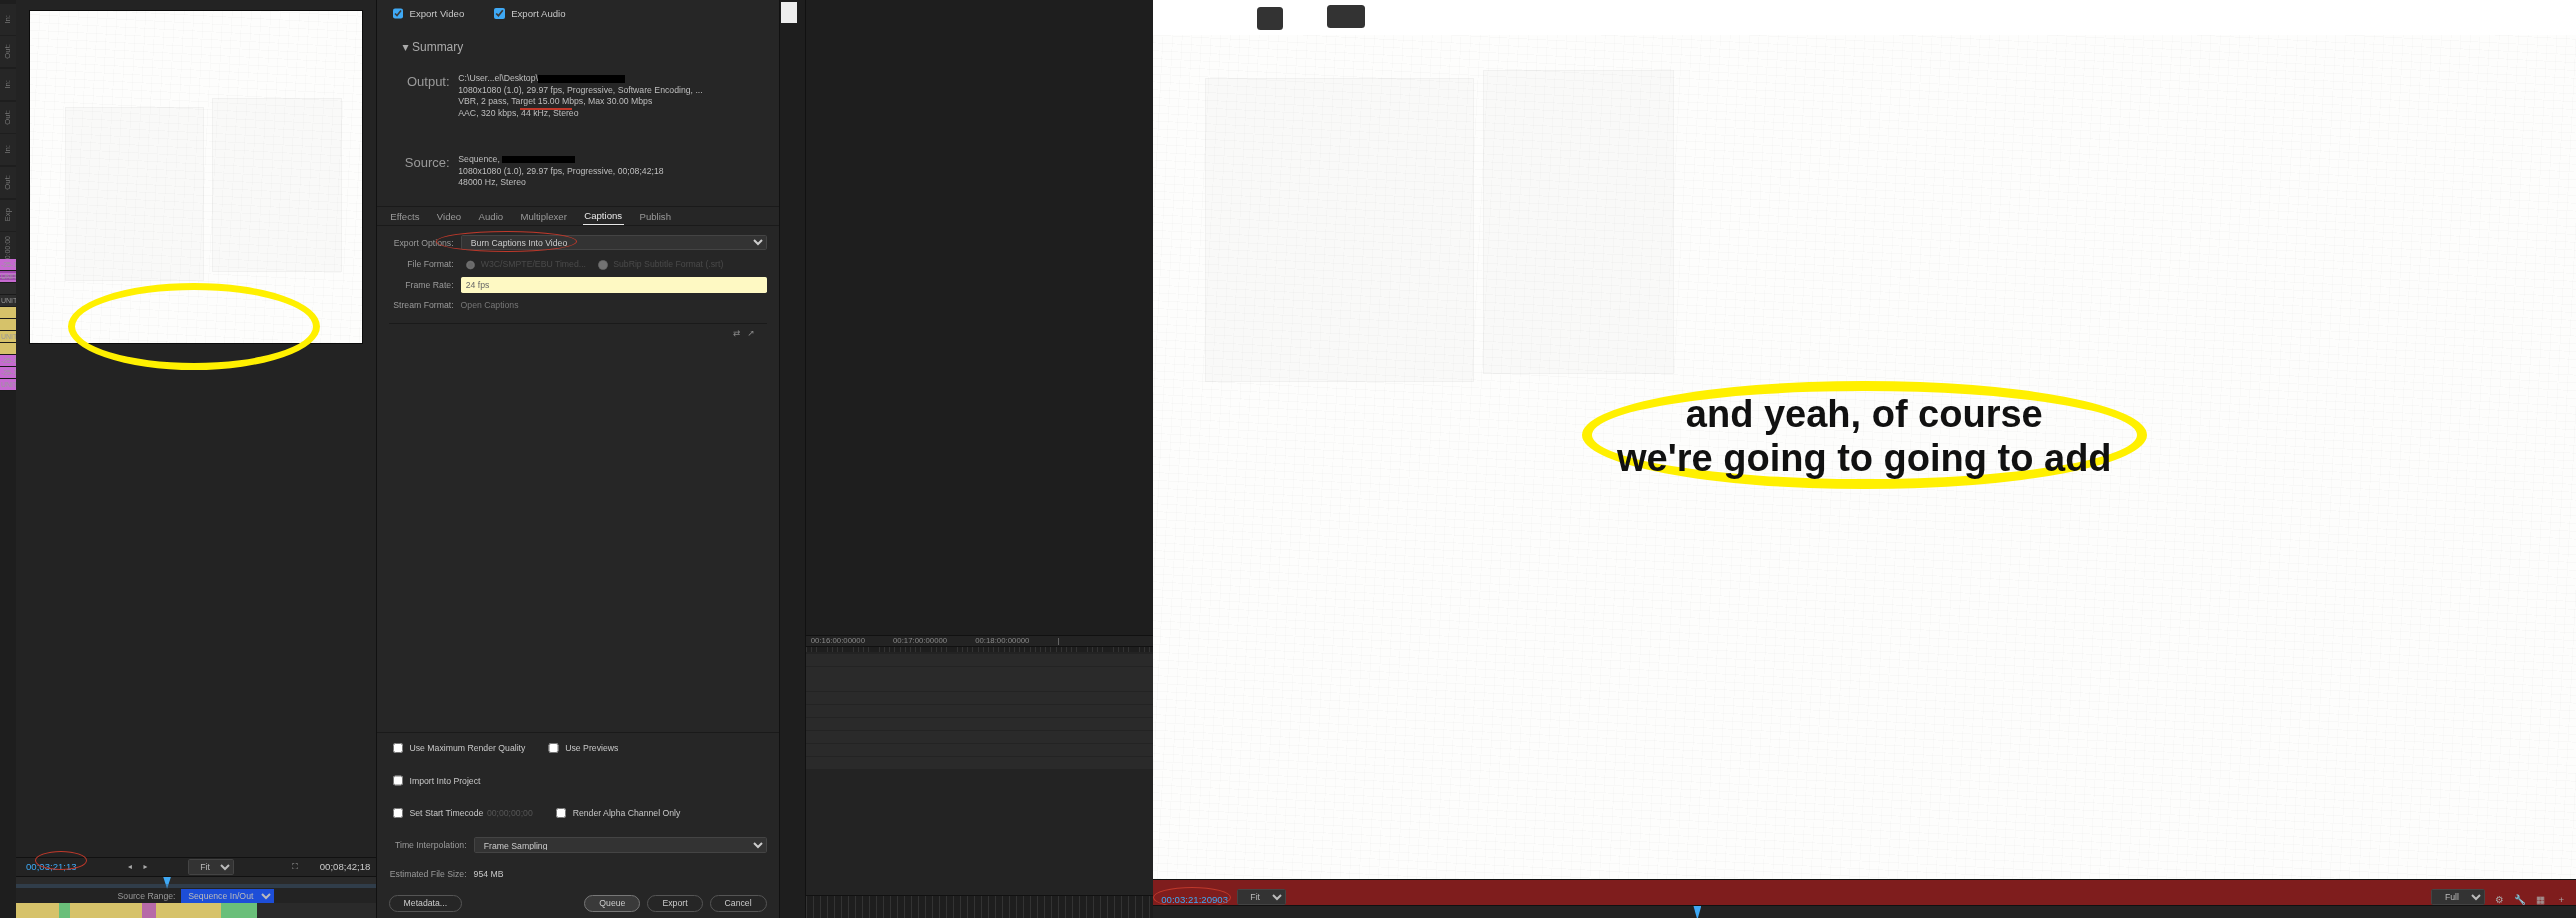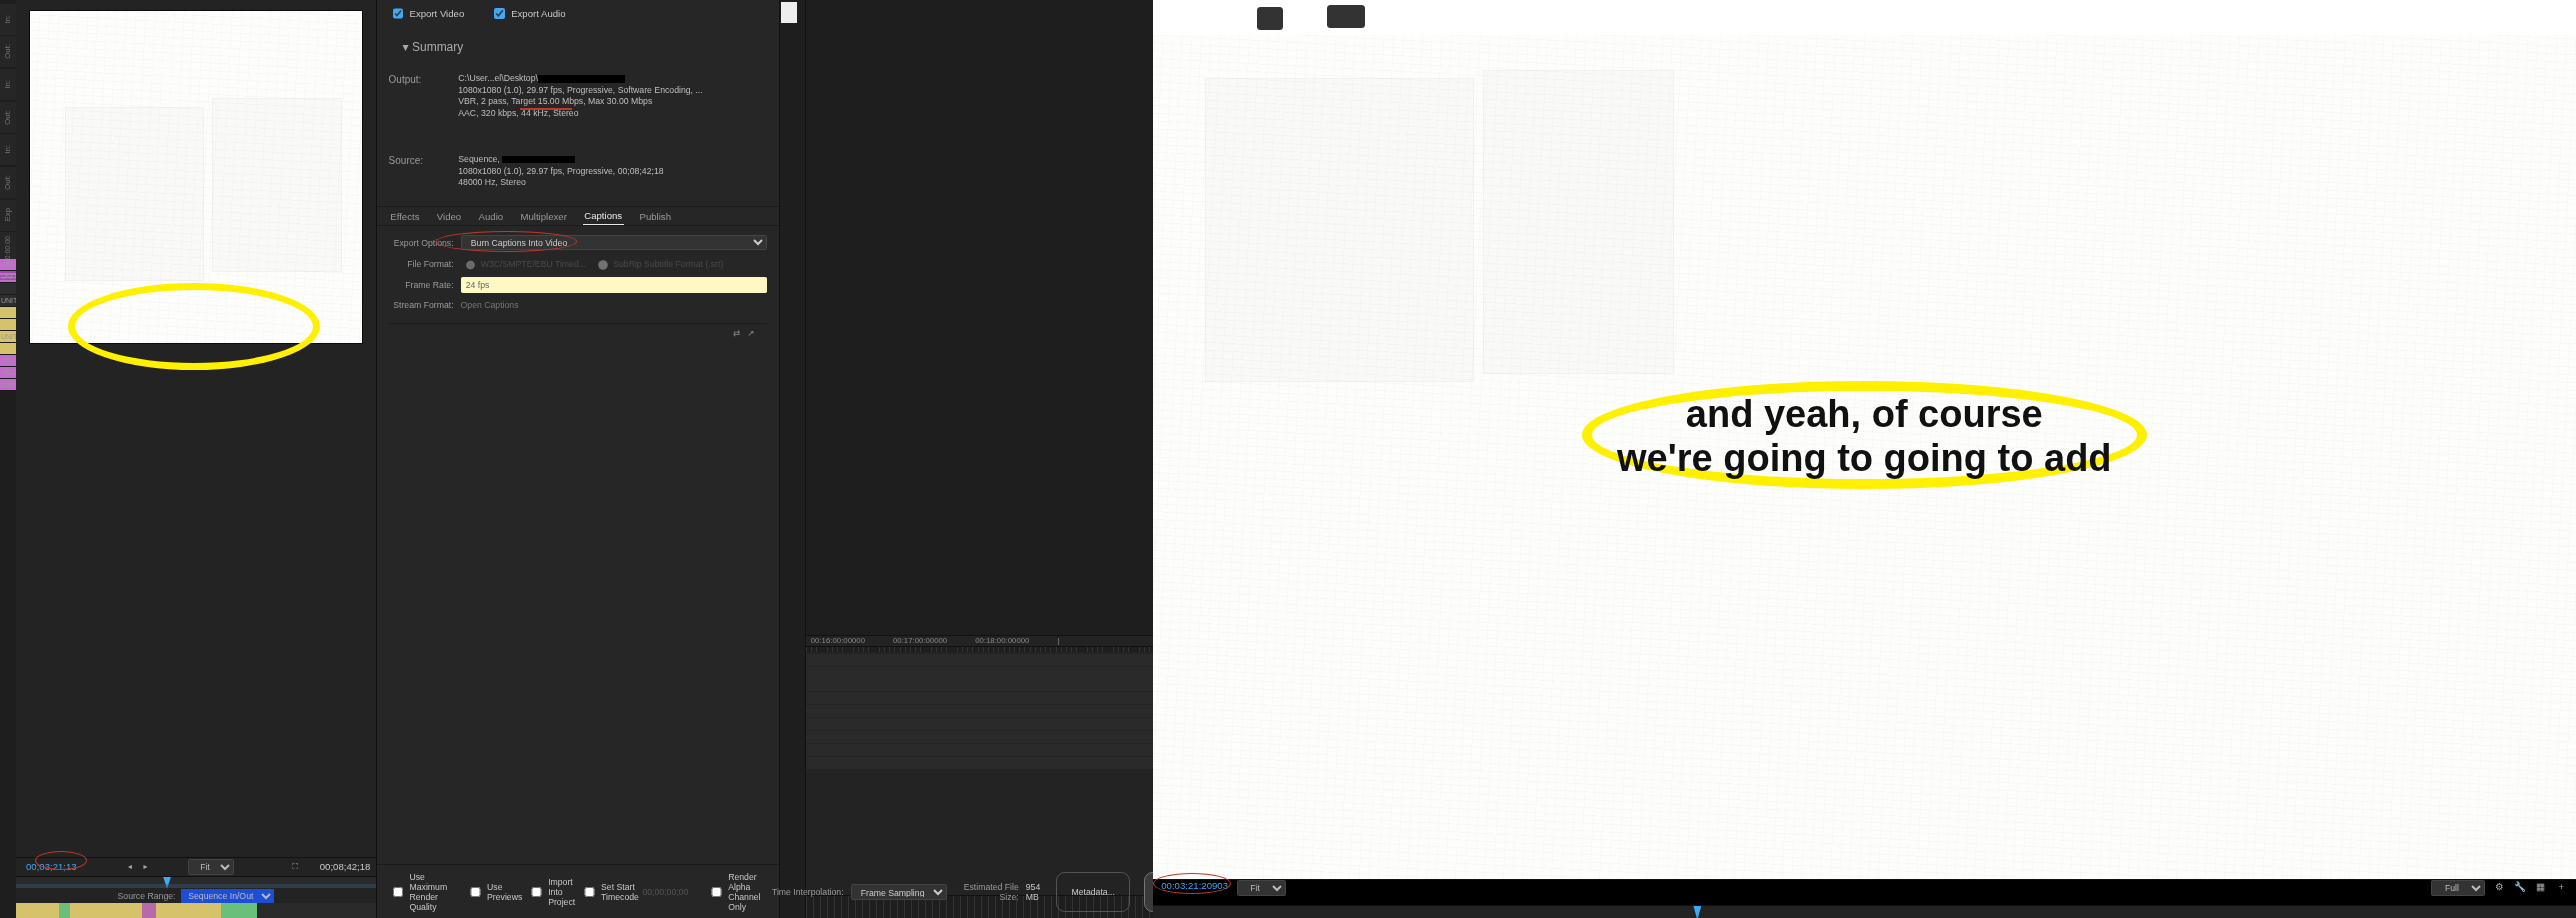--- a/index.html
+++ b/index.html
@@ -33,40 +33,40 @@
   .track-labels{position:absolute;left:0;top:259px;width:17.4px;display:flex;flex-direction:column}
   .tl-row{height:12px;font-size:7px;background:#2d2d2d;border-bottom:0.9px solid #1a1a1a;color:#999;display:flex;align-items:center;padding-left:0.9px}
   .tl-mag{background:#c66ad0}
   .tl-ylw{background:#d6c26a}
   
   .panelB{width:404px;background:#262626;border-left:0.9px solid #111;border-right:0.9px solid #111;display:flex;flex-direction:column;min-height:0}
   .pB-top{border-bottom:0.9px solid #1a1a1a}
   .pB-row{display:flex;align-items:flex-start;padding:17px 12px;gap:8.7px;font-size:9.6px}
   .pB-chk{display:flex;align-items:center;gap:3.5px}
   .pB-chk input{width:10.4px;height:10.4px;accent-color:#3fa9f5}
-  .pB-label{width:61px;color:#9a9a9a;font-size:10px;flex-shrink:0;padding-top:0.9px}
+  .pB-label{width:61px;text-align:right;color:#9a9a9a;font-size:13px;flex-shrink:0;padding-top:0.9px}
   .pB-value{color:#bfbfbf;font-size:8.7px;line-height:1.35}
   .pB-redacted{display:inline-block;width:87px;height:7.8px;background:#000;vertical-align:middle}
   .pB-redline{display:inline-block;width:52px;height:1.7px;background:#c0392b;vertical-align:middle}
   .pB-summary-tog{color:#aaa;font-size:12px;padding:1.7px 12px 1.7px 26px}
   .pB-tabs{display:flex;gap:14px;padding:0 12px;border-bottom:0.9px solid #1a1a1a;height:19px;align-items:flex-end;font-size:9.6px;color:#999}
   .pB-tab{padding:0 1.7px 3.5px;cursor:pointer}
   .pB-tab.active{color:#e8e8e8;border-bottom:1.7px solid #e8e8e8}
   .pB-body{flex:1;padding:8.7px 12px;display:flex;flex-direction:column;gap:7px;min-height:0}
   .pB-form-row{display:flex;align-items:center;gap:7px;font-size:8.7px}
   .pB-form-label{width:65px;text-align:right;color:#9a9a9a}
   .pB-select{flex:1;background:#333;border:0.9px solid #444;color:#ccc;font-size:8.7px;padding:1.7px 5.2px;border-radius:1.7px;height:15.6px}
   .pB-radio{display:flex;align-items:center;gap:2.6px;color:#666;font-size:8.7px}
   .pB-radio input{width:9.6px;height:9.6px;accent-color:#3fa9f5}
   .pB-radio.disabled{opacity:.55}
   .pB-readonly{color:#666;flex:1;background:#fef9c3;padding:1.7px 5.2px;border-radius:1.7px;height:15.6px;display:flex;align-items:center}
   .annot-red-oval{position:absolute;border:1.7px solid #c0392b;border-radius:50%;pointer-events:none}
   .pB-spacer{flex:1}
   .pB-meta-row{display:flex;justify-content:flex-end;gap:7px;padding:3.5px 12px;font-size:8.7px;color:#888}
-  .pB-footer{padding:7px 12px;border-top:0.9px solid #1a1a1a;display:flex;gap:5px}
+  .pB-footer{padding:7px 12px;border-top:0.9px solid #1a1a1a;display:flex;flex-direction:column;gap:16px}
   .pB-btn-row{display:flex;gap:7px;justify-content:flex-end}
   .pB-btn{padding:2.6px 14px;border-radius:8.7px;border:0.9px solid #555;background:transparent;color:#ccc;font-size:8.7px;cursor:pointer}
   .pB-btn.primary{background:#3a3a3a;border-color:#777}
   
   .panelC{width:26px;background:#1e1e1e;border-right:0.9px solid #111}
   .panelD{width:347px;background:#1e1e1e;display:flex;flex-direction:column}
   .pD-top{flex:1}
   .pD-ruler{height:12px;background:#232323;display:flex;align-items:center;gap:28px;padding:0 5.2px;font-size:7.8px;color:#888;border-top:0.9px solid #111;border-bottom:0.9px solid #111}
   .pD-tracks{height:243px;background:#232323;display:flex;flex-direction:column;gap:0.9px;padding-top:1.7px}
   .pD-trk{height:12px;background:#2a2a2a}
@@ -75,21 +75,21 @@
   .pD-bottom-area{height:22.6px;background:#232323}
   .page-thumb{width:15.6px;height:21px;background:#eee;margin:1.7px}
   
   .panelR{flex:1;background:#fff;display:flex;flex-direction:column;position:relative}
   .pR-top{height:35px;background:#fff;position:relative}
   .pR-top .blob{position:absolute;width:26px;height:22.6px;background:#333;border-radius:3.5px}
   .pR-video{flex:1;background:#fdfdfc;position:relative;display:flex;align-items:center;justify-content:center;padding-bottom:40px}
   .pR-caption-wrap{position:relative}
   .pR-caption{font-size:38px;font-weight:600;color:#111;text-align:center;line-height:1.15;position:relative;z-index:2}
   .annot-ellipse-yellow-right{position:absolute;left:-35px;top:-12px;right:-35px;bottom:-8.7px;border:10.4px solid #fff000;border-radius:50%;z-index:1}
-  .pR-controls{height:26px;background:#000000;display:flex;align-items:flex-start;gap:8.7px;padding:0 8.7px;color:#aaa;border-top:0.9px solid #111}
+  .pR-controls{height:26px;background:#7f1d1d;display:flex;align-items:flex-end;gap:8.7px;padding:0 8.7px;color:#aaa;border-top:0.9px solid #111}
   .pR-tc{color:#3fa9f5;font-size:9.6px;position:relative}
   .pR-tc-circle{position:absolute;left:-8.7px;top:-7px;width:78px;height:21px;border:1.7px solid #c0392b;border-radius:50%;pointer-events:none}
   .pR-fit{background:#333;border:0.9px solid #444;color:#bbb;padding:0.9px 8.7px;font-size:8.7px;border-radius:1.7px}
   .pR-spacer{flex:1}
   .pR-icon{width:12px;height:12px;color:#aaa;font-size:9.6px;display:flex;align-items:center;justify-content:center}
   .pR-scrub{height:14px;background:#232323;position:relative;border-top:0.9px solid #111}
   .pR-playhead{position:absolute;top:0;left:38%;width:7.8px;height:14px;background:#3fa9f5;clip-path:polygon(0 0,100% 0,50% 100%)}
   
   .tex::after{content:"";position:absolute;inset:0;background:
     repeating-linear-gradient(3deg,rgba(0,0,0,0.02) 0 0.9px,transparent 0.9px 7.8px),

